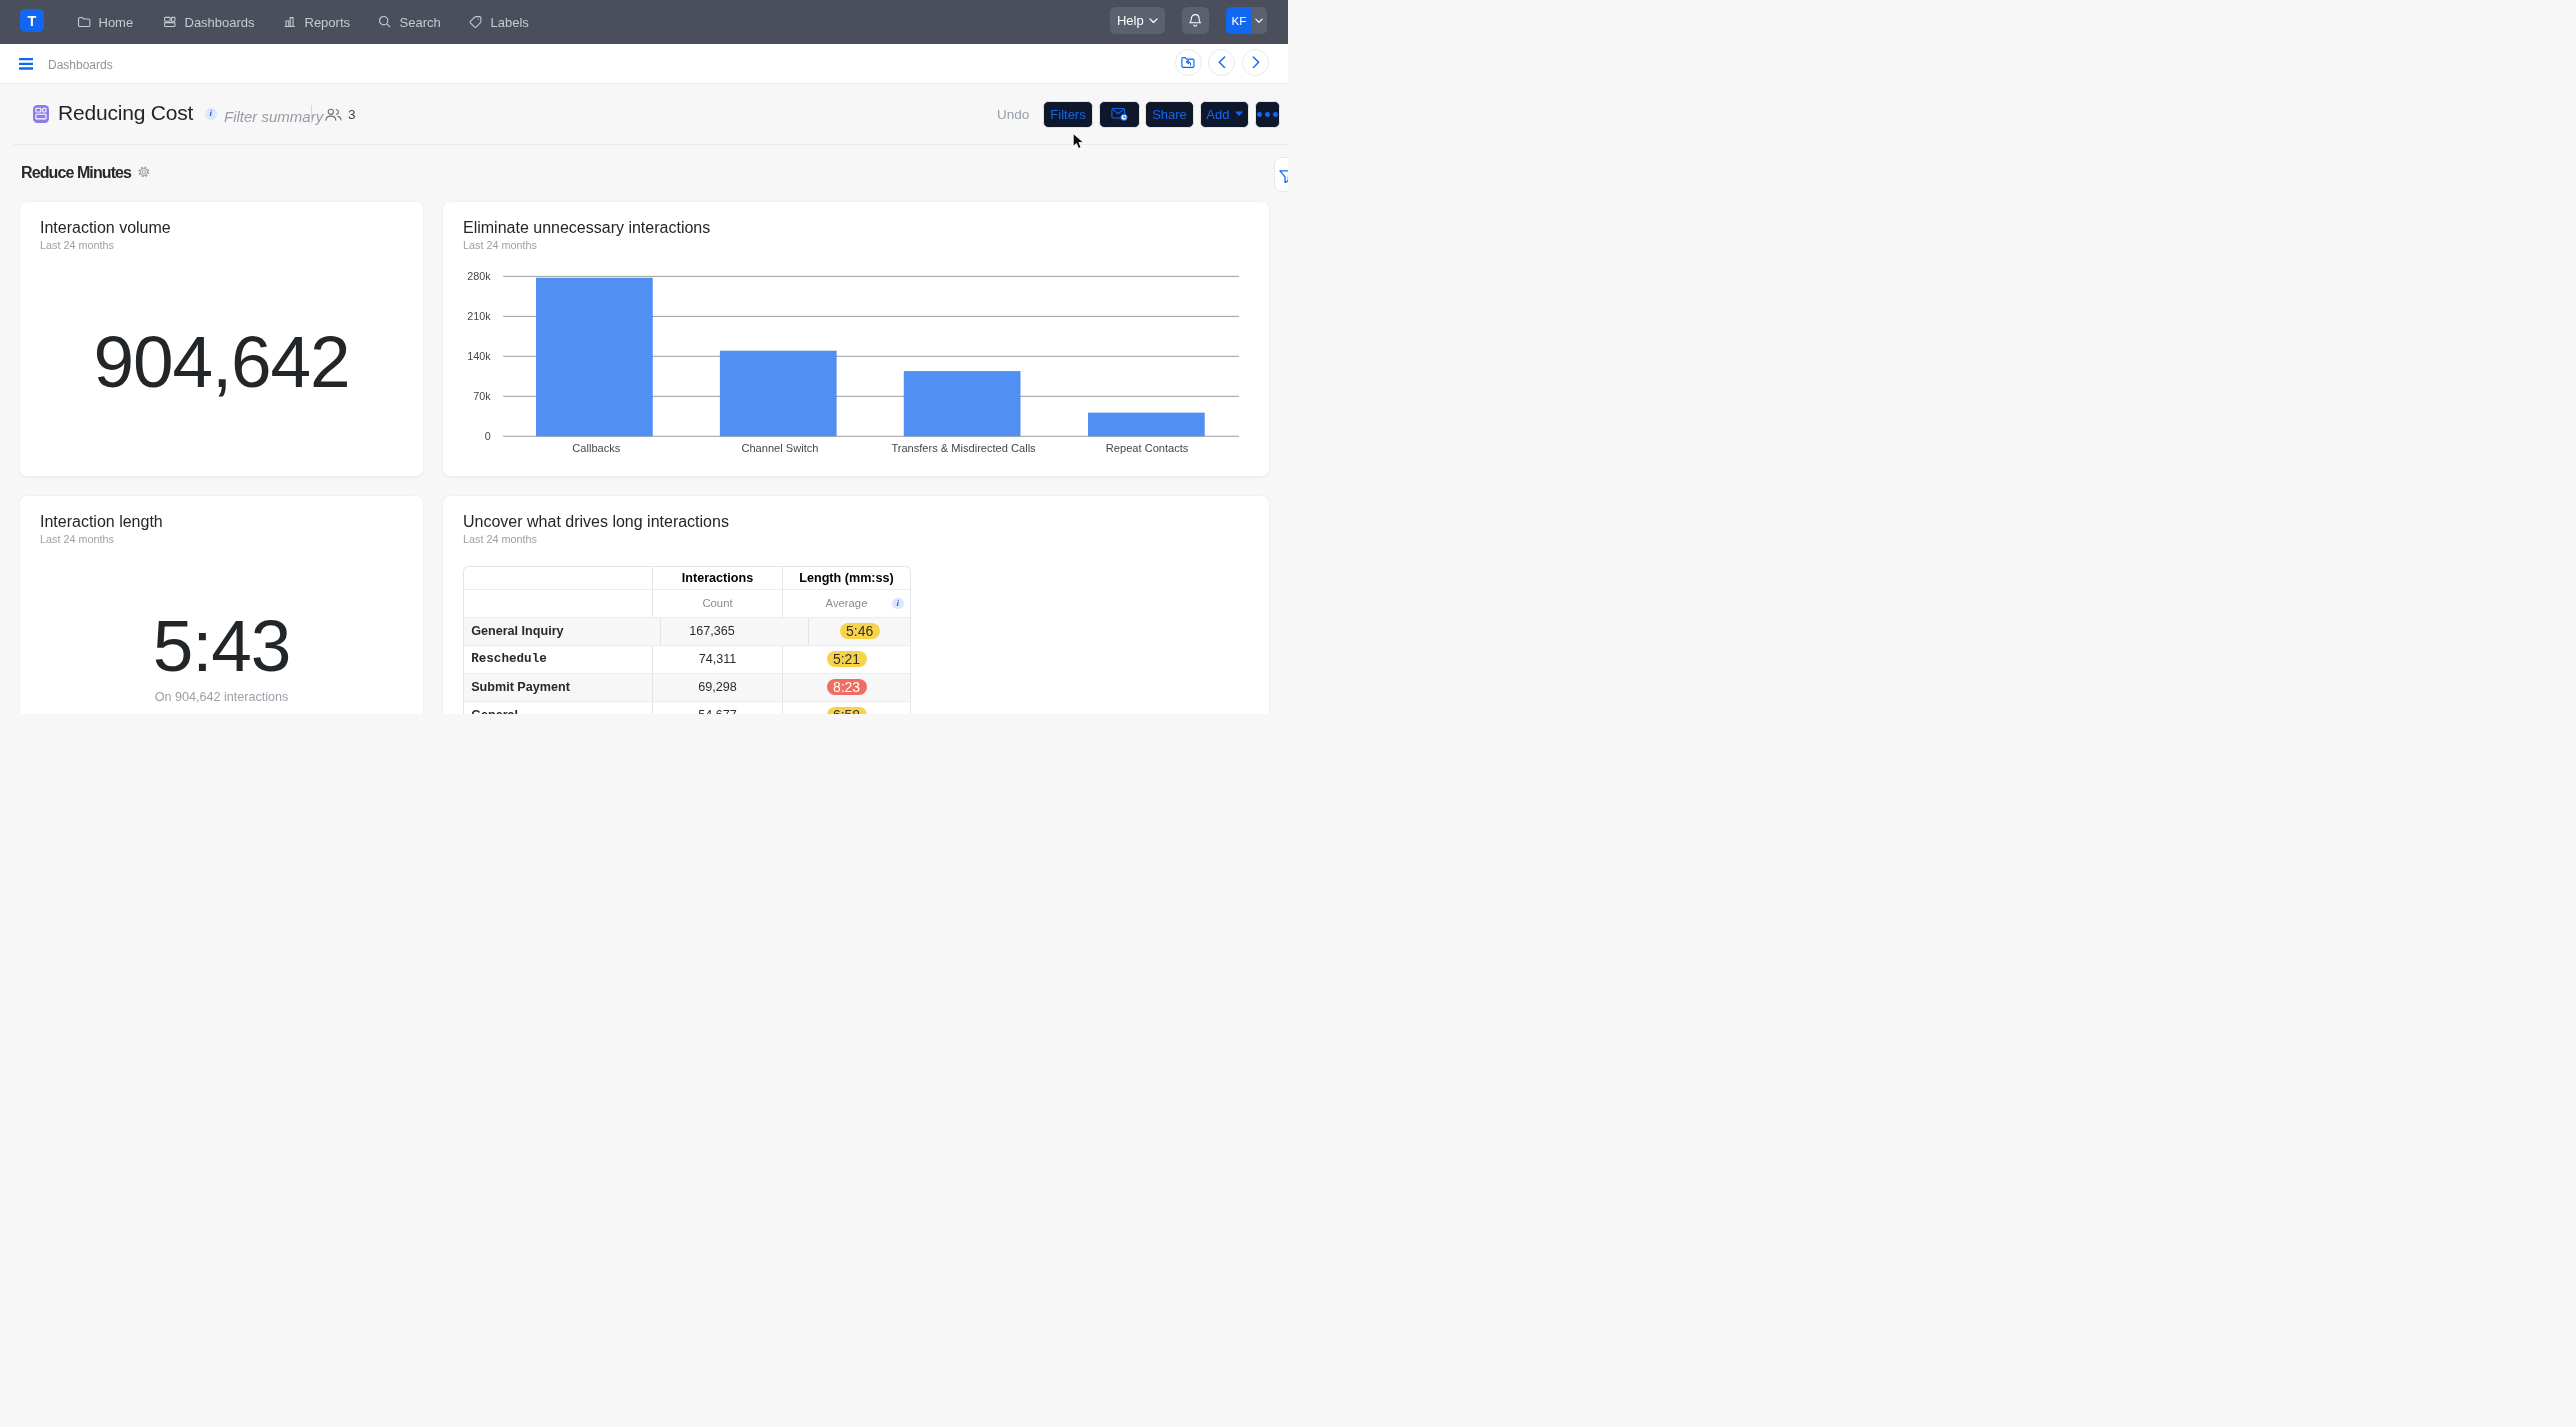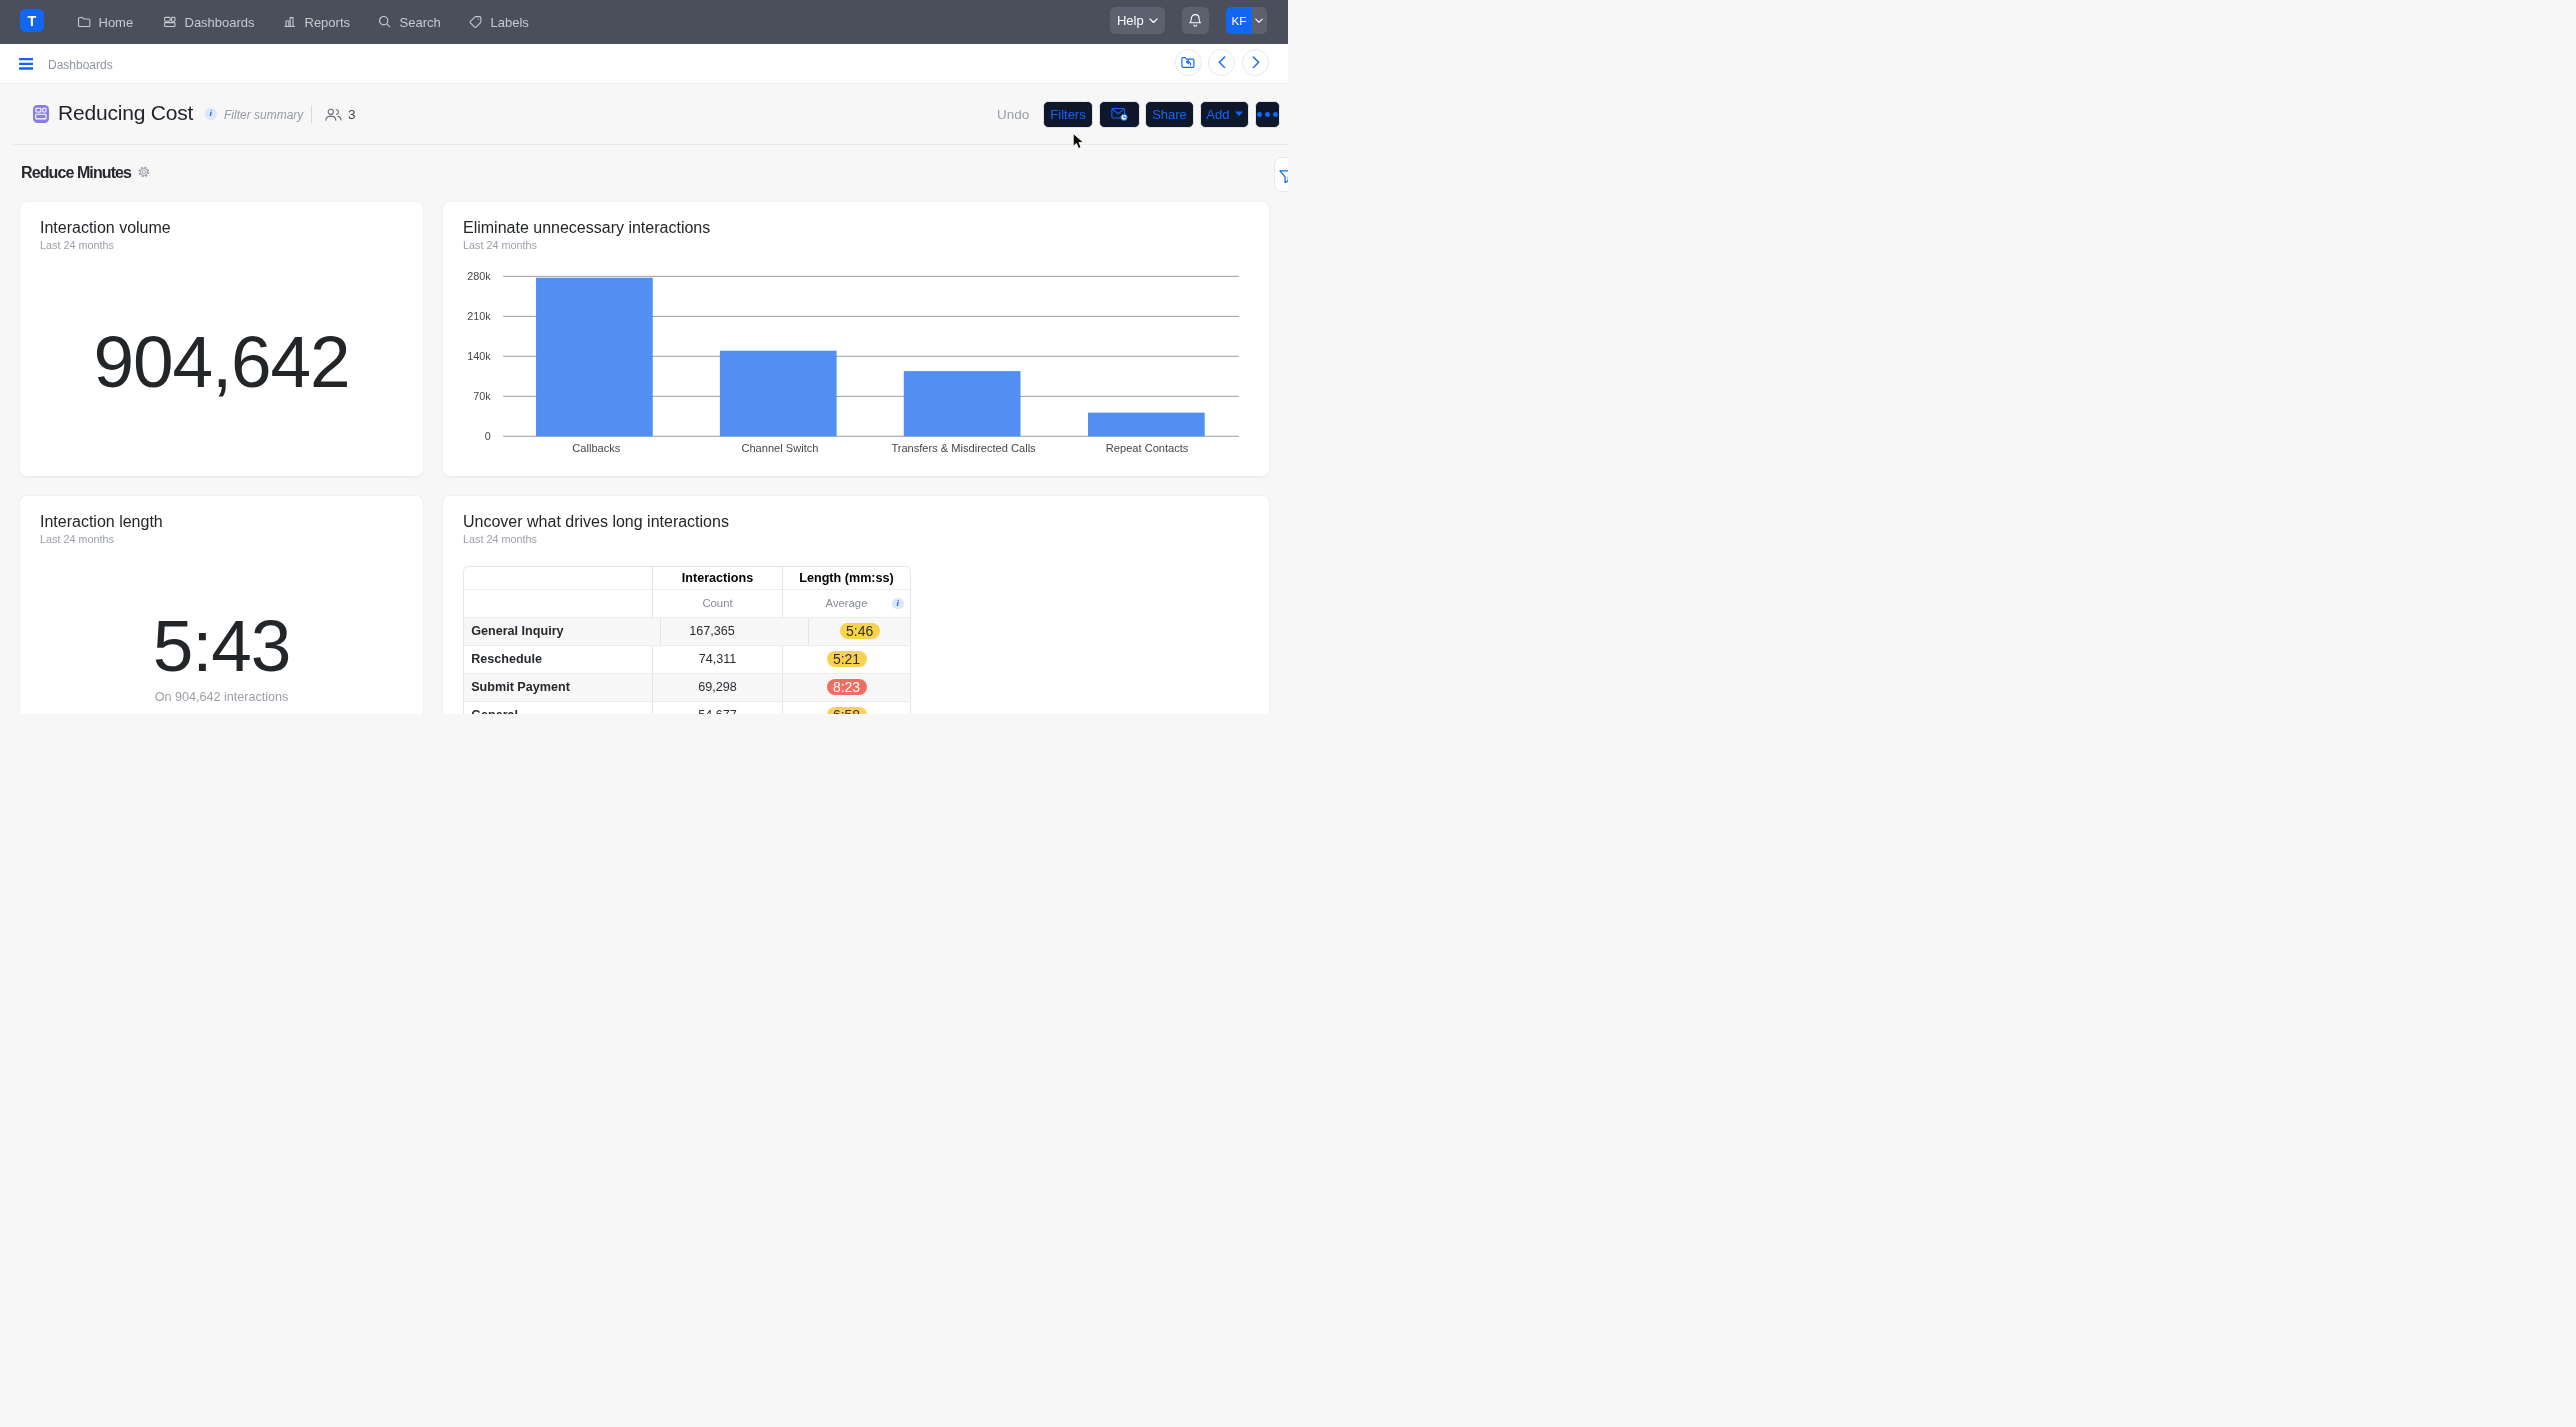--- a/index.html
+++ b/index.html
@@ -32,21 +32,21 @@
 
 .titlebar { position:absolute; left:0; top:84px; width:1288px; height:61px;
   background:#f7f7f8; border-bottom:0.9px solid #e8eaec;margin-left:13px; }
 .dashicon { position:absolute; left:20px; top:21px; width:16px; height:17.6px;
   border-radius:4.5px; background:#8b7cea; }
 .pagetitle { position:absolute; left:45px; top:16.7px; font-size:21px; color:#222529;
   letter-spacing:-0.2px; }
 .infocirc { position:absolute; width:11.7px; height:11.7px; border-radius:50%; background:#dde6fa;
   color:#1267f2; font-size:9px; font-style:italic; font-weight:bold; text-align:center;
   line-height:11.7px; font-family:"Liberation Serif",serif; }
-.filtersum { position:absolute; left:211px; top:24px; font-style:italic; font-size:12px;
+.filtersum { position:absolute; left:211px; top:24px; font-style:italic; font-size:15px;
   color:#979ca4; }
 .vdiv { position:absolute; left:298px; top:21px; width:0.9px; height:18px; background:#d8dadd; }
 .undo { position:absolute; left:984px; top:23.4px; font-size:13.5px; color:#9aa0a8; }
 .tbtn { position:absolute; top:16.7px; height:27px; background:#0f172a; border:0.9px solid #e3e5e9;
   border-radius:5.4px; color:#1267f2; font-size:13px; display:flex; align-items:center;
   justify-content:center; gap:5.4px; }
 
 
 .secttitle { position:absolute; left:21px; top:164px; font-size:16px; font-weight:bold;
   color:#26282c; letter-spacing:-0.9px; }
@@ -286,21 +286,21 @@
       </div>
     </div>
     <div class="trow" style="height:28px; background:#f7f7f8;gap:45px;">
       <div class="tc c1" style="font-weight:bold; color:#26292d;">General Inquiry</div>
       <div class="tc c2" style="color:#2b2e33;">167,365</div>
       <div class="tc c3">
           <span class="badge by">5:46</span>
         </div>
     </div>
     <div class="trow" style="height:28px;">
-      <div class="tc c1" style="font-weight:bold; color:#26292d;">Reschedule</div>
+      <div class="tc c1" style="font-weight:bold; color:#26292d;font-family:Liberation Mono, monospace;">Reschedule</div>
       <div class="tc c2" style="color:#2b2e33;">74,311</div>
       <div class="tc c3">
           <span class="badge by">5:21</span>
         </div>
     </div>
     <div class="trow" style="height:28px; background:#f7f7f8;">
       <div class="tc c1" style="font-weight:bold; color:#26292d;">Submit Payment</div>
       <div class="tc c2" style="color:#2b2e33;">69,298</div>
       <div class="tc c3">
           <span class="badge br">8:23</span>

